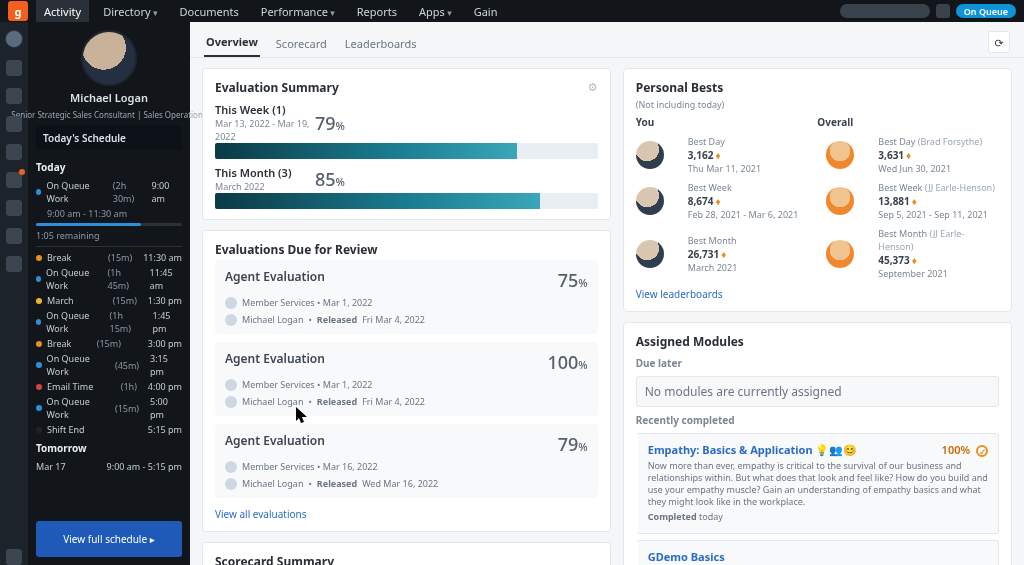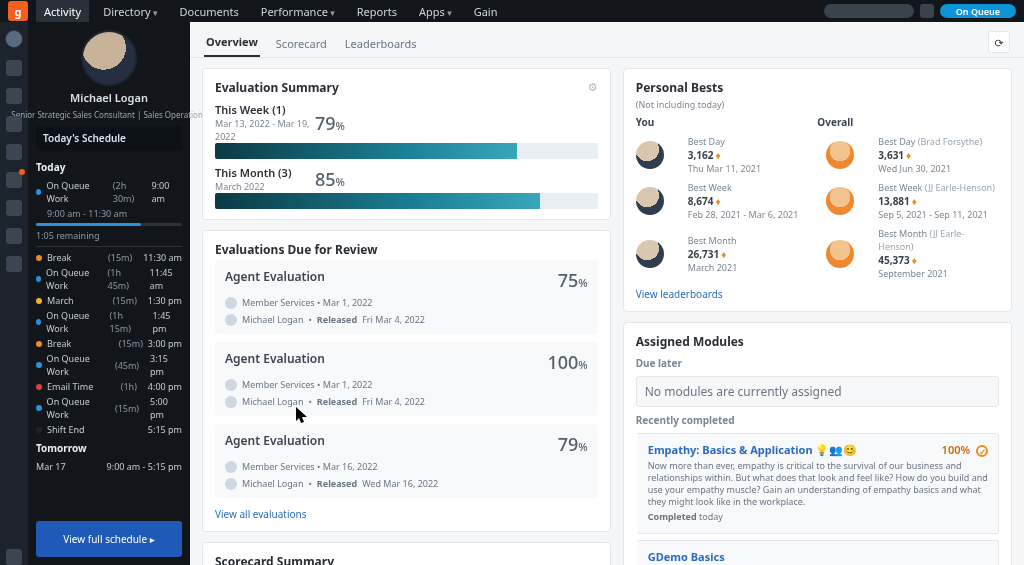--- a/index.html
+++ b/index.html
@@ -15,21 +15,21 @@
 
   .topbar{height:22px;background:var(--darker);display:flex;align-items:center;padding:0 8px;color:#c8d0d9}
   .brand{width:20px;height:20px;border-radius:3px;background:#f25f1e;margin-right:8px;display:flex;align-items:center;justify-content:center;color:#fff;font-weight:700}
   .nav{display:flex;gap:6px}
   .nav a{padding:19px 8px;color:#ccd5de;text-decoration:none;border-radius:3px;font-size:11px}
   .nav a.active{background:#2a3038;color:#fff}
   .caret::after{content:" ▾";opacity:.7;font-size:9px}
   .spacer{flex:1}
   .search{width:90px;height:14px;border-radius:8px;background:#3a424c;margin-right:6px}
   .bell{width:14px;height:14px;border-radius:3px;background:#3a424c;margin-right:6px}
-  .queue{height:14px;border-radius:8px;background:var(--chip);color:#fff;display:flex;align-items:center;padding:0 16px;font-size:9px;font-weight:600}
+  .queue{height:14px;border-radius:8px;background:var(--chip);color:#fff;display:flex;align-items:center;padding:0 8px;font-size:9px;font-weight:600}
 
   .app{display:flex;height:calc(100% - 22px)}
   .rail{width:28px;background:var(--dark);display:flex;flex-direction:column;align-items:center;gap:12px;padding-top:8px}
   .rail .ico{width:16px;height:16px;border-radius:3px;background:#3c4550;position:relative}
   .rail .avatar{width:18px;height:18px;border-radius:50%;background:#5a6b80;border:1px solid #2c3640}
   .badge{position:absolute;right:-3px;top:-3px;width:6px;height:6px;border-radius:50%;background:#f25f1e}
 
   .left{width:162px;background:var(--darker);color:#dbe2ea;padding:8px;display:flex;flex-direction:column}
   .profile{display:flex;flex-direction:column;align-items:center;gap:4px}
   .photo{width:56px;height:56px;border-radius:50%;background:radial-gradient(circle at 40% 30%,#c9b29a 0 46%,#243041 46% 100%);border:2px solid #1e2630}
@@ -176,21 +176,21 @@
       <div class="row">
           <span class="dot" style="background:#2b90d9"></span>
           <span>On Queue Work</span>
           <span class="muted right">(1h 15m)</span>
           <span class="right" style="margin-left:6px">1:45 pm</span>
         </div>
       <div class="row">
           <span class="dot" style="background:#e98f1f"></span>
           <span>Break</span>
           <span class="muted right">(15m)</span>
-          <span class="right" style="margin-left:0">3:00 pm</span>
+          <span class="right" style="margin-left:22px">3:00 pm</span>
         </div>
       <div class="row">
           <span class="dot" style="background:#2b90d9"></span>
           <span>On Queue Work</span>
           <span class="muted right">(45m)</span>
           <span class="right" style="margin-left:6px">3:15 pm</span>
         </div>
       <div class="row">
           <span class="dot" style="background:#d64545"></span>
           <span>Email Time</span>

